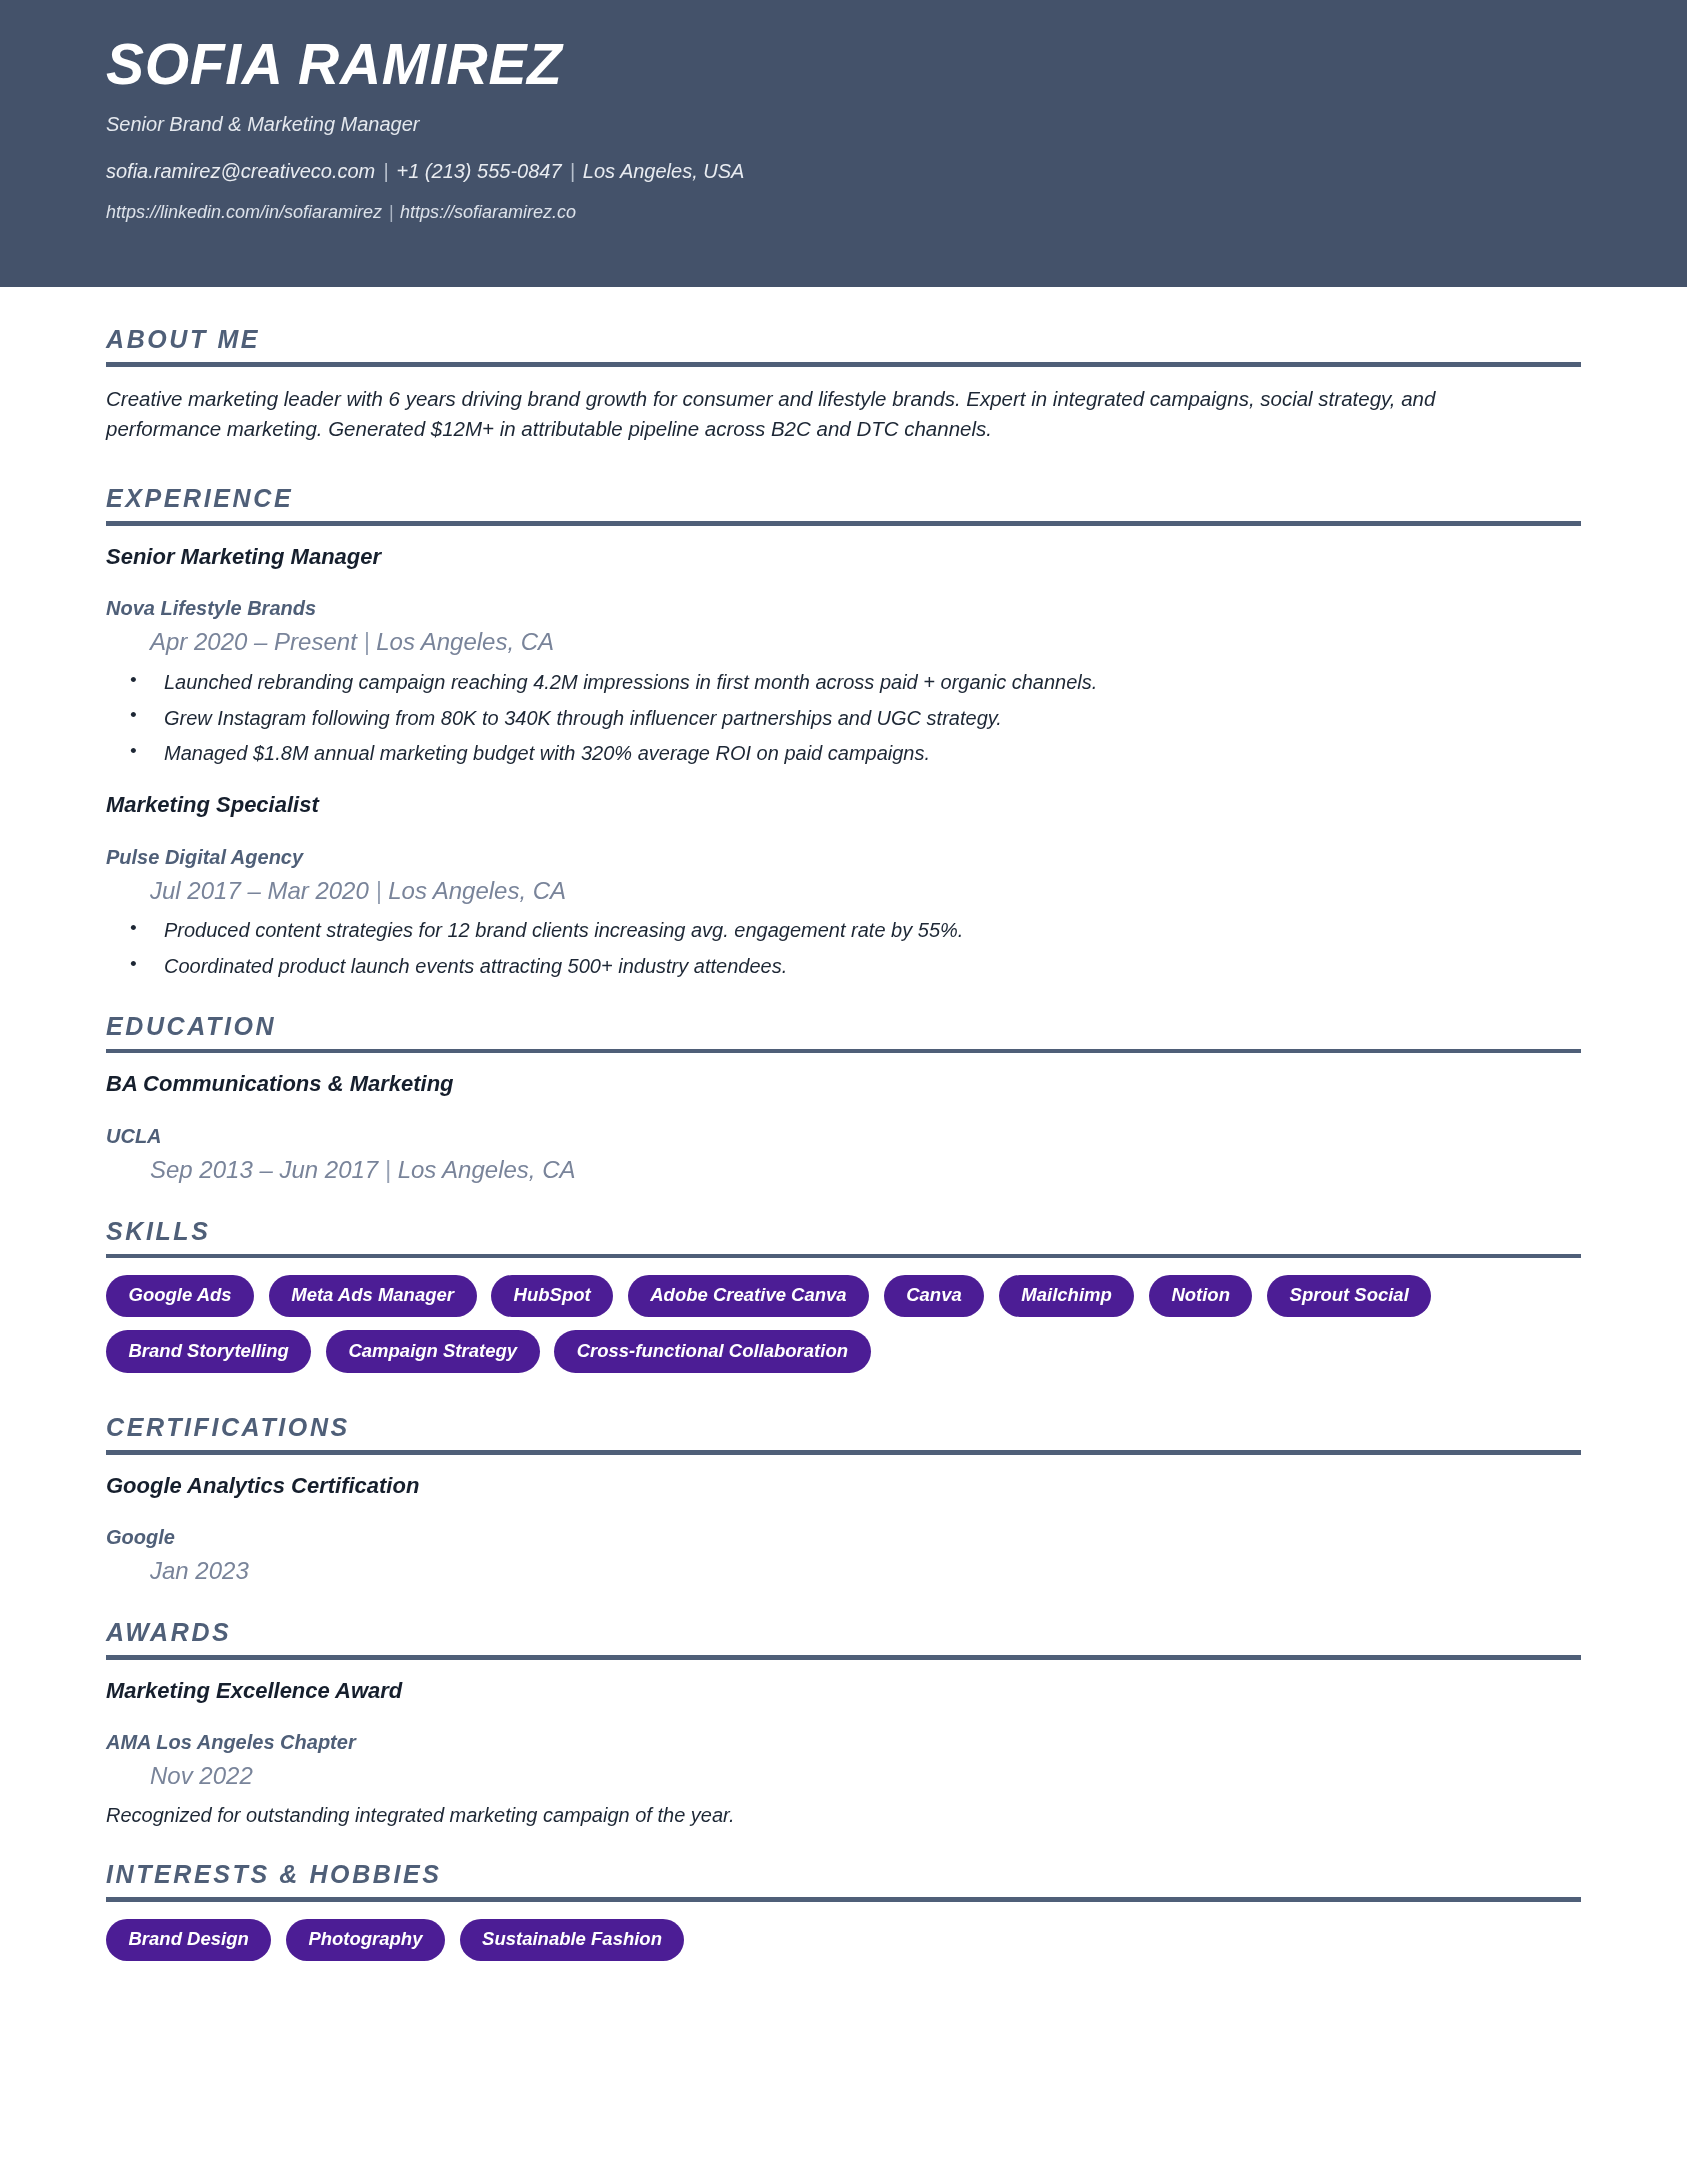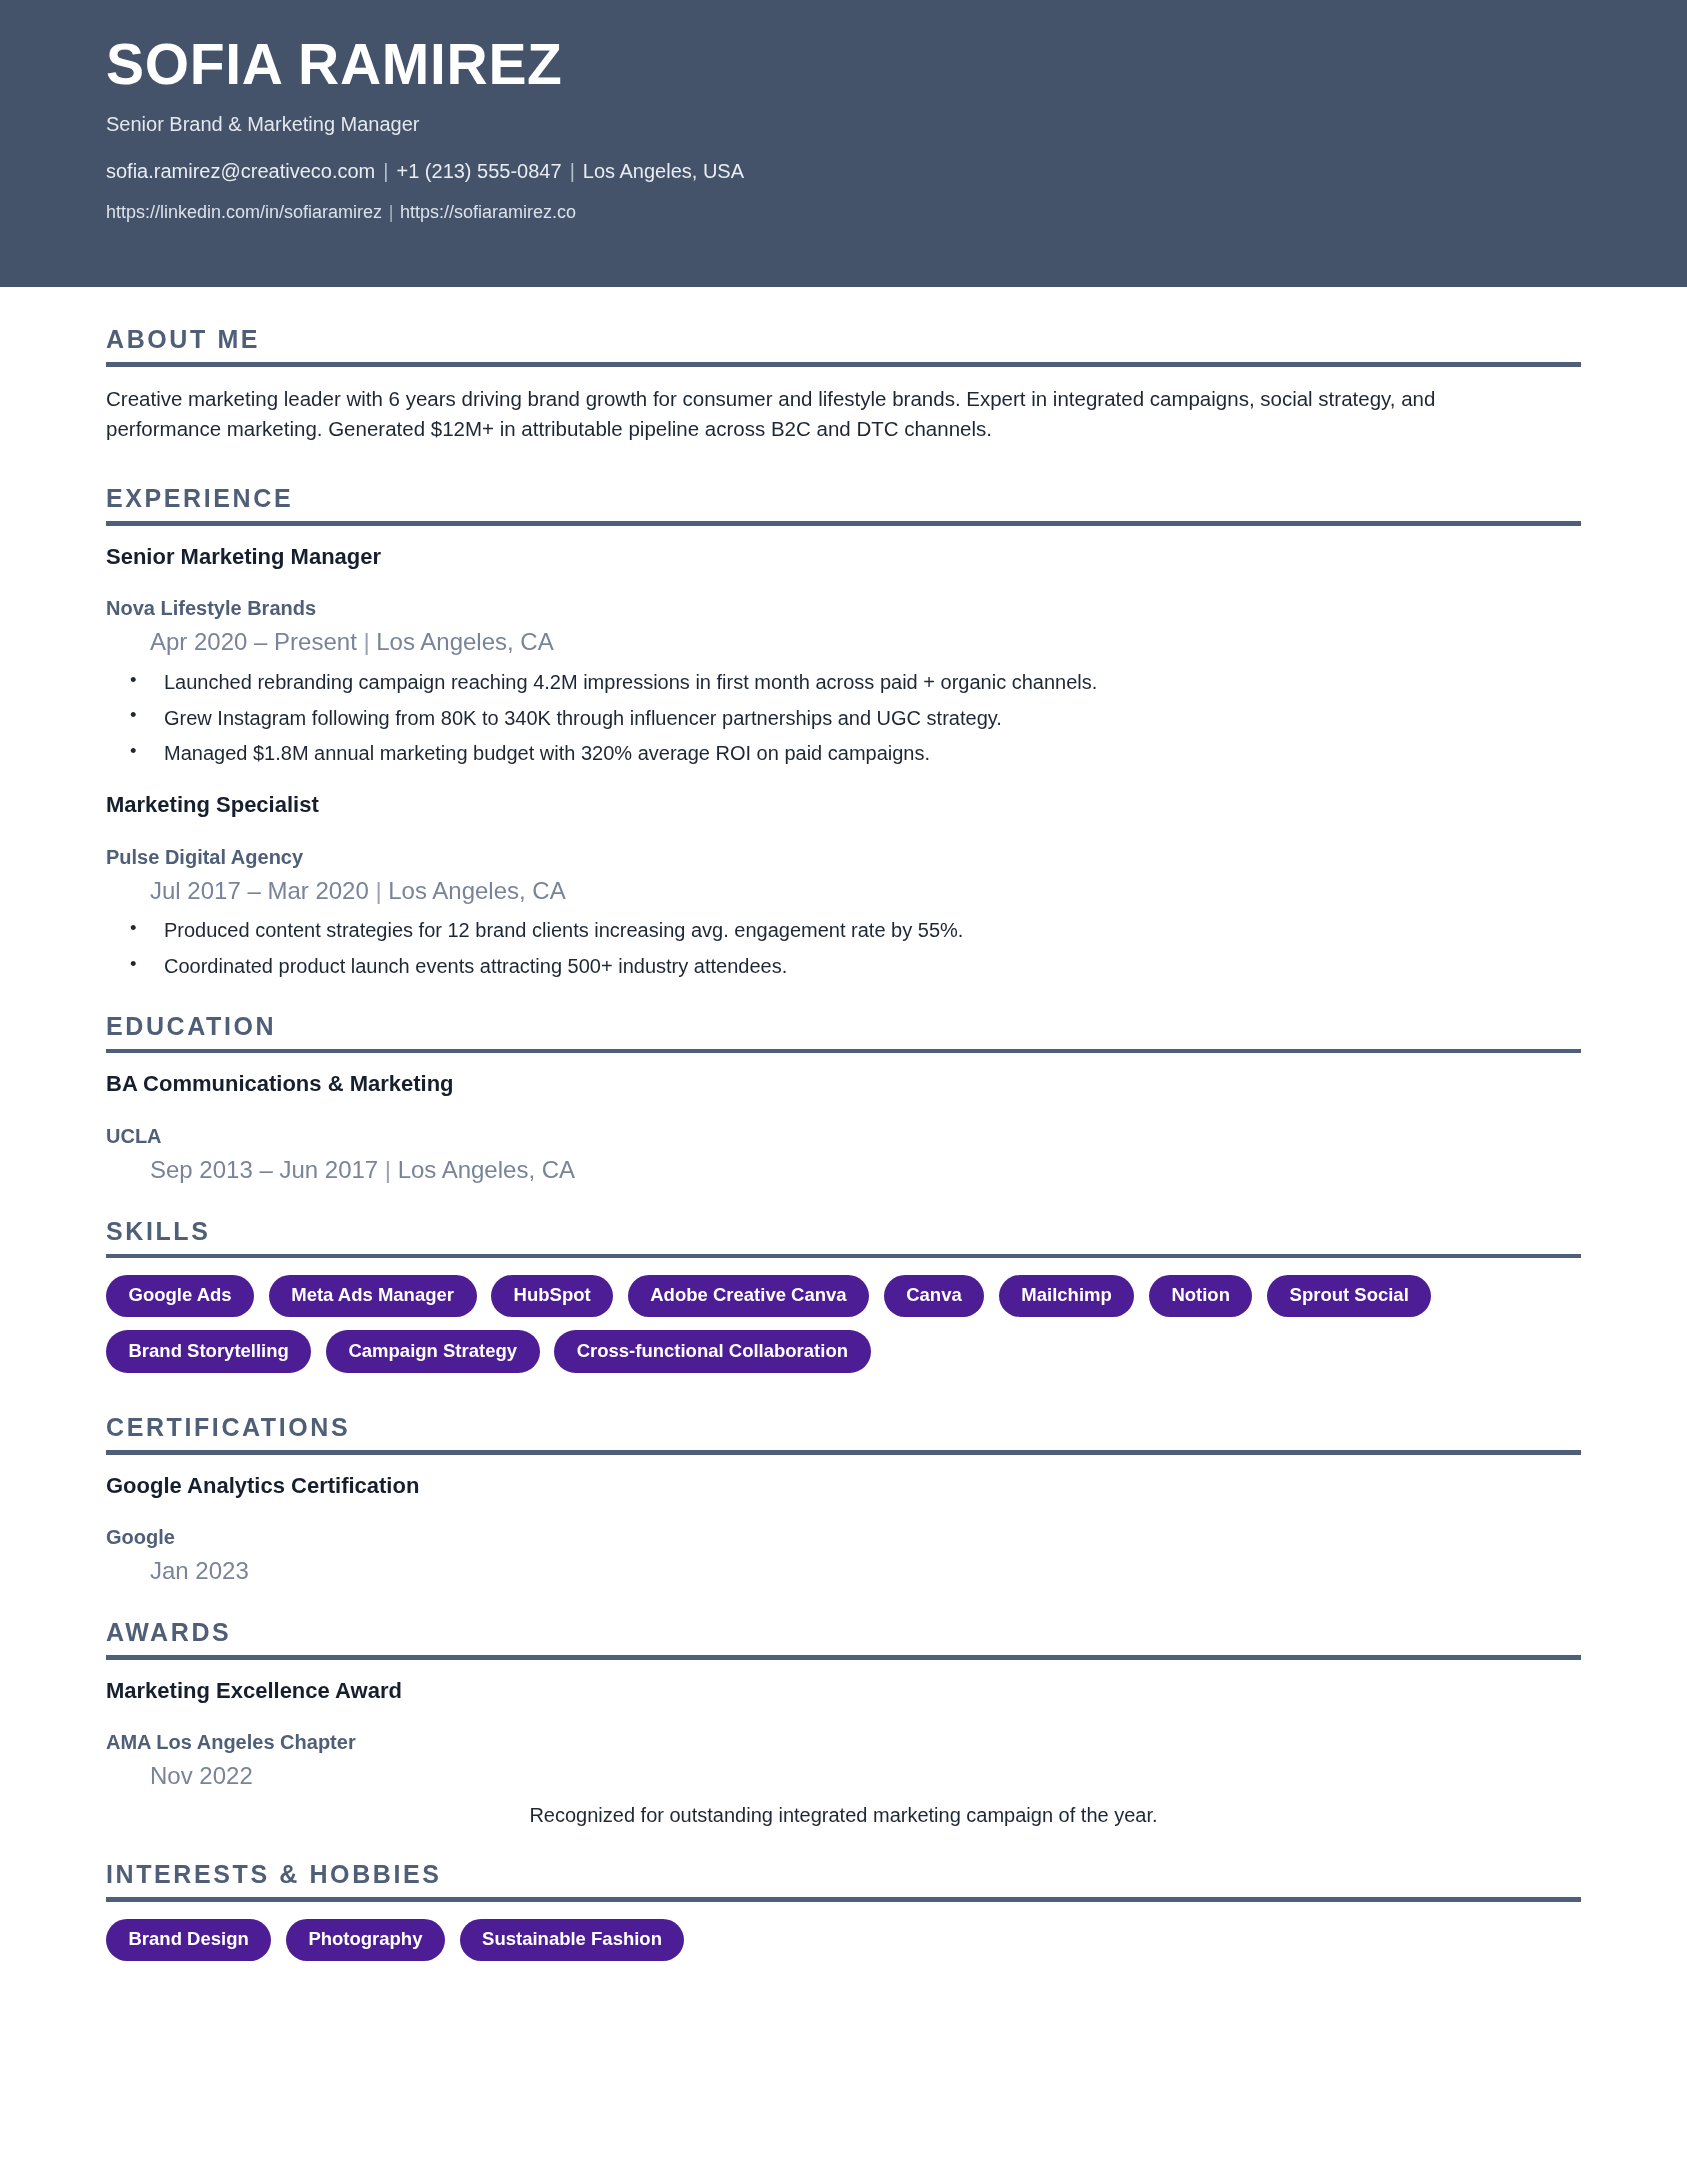--- a/index.html
+++ b/index.html
@@ -13,20 +13,21 @@
     font-family: "Liberation Sans", sans-serif;
     color: #1d2735;
     -webkit-font-smoothing: antialiased;
   }
 
   .page {
     width: 1687px;
     min-height: 2183px;
     background: #ffffff;
     position: relative;
+    font-style: italic;
   }
 
   
   .header {
     background: #44526a;
     padding: 34px 106px 37px 106px;
     min-height: 287px;
   }
 
   .name {
@@ -136,21 +137,20 @@
   .entry-meta .sep {
     padding: 0 6.6px;
     color: #98a2b4;
   }
 
   .entry-desc {
     font-size: 20px;
     line-height: 1.45;
     color: #1d2735;
     margin-top: 2.6px;
-    text-align: center;
   }
 
   ul.bullets {
     list-style: none;
     margin: 0;
     padding: 0;
   }
 
   ul.bullets li {
     position: relative;

